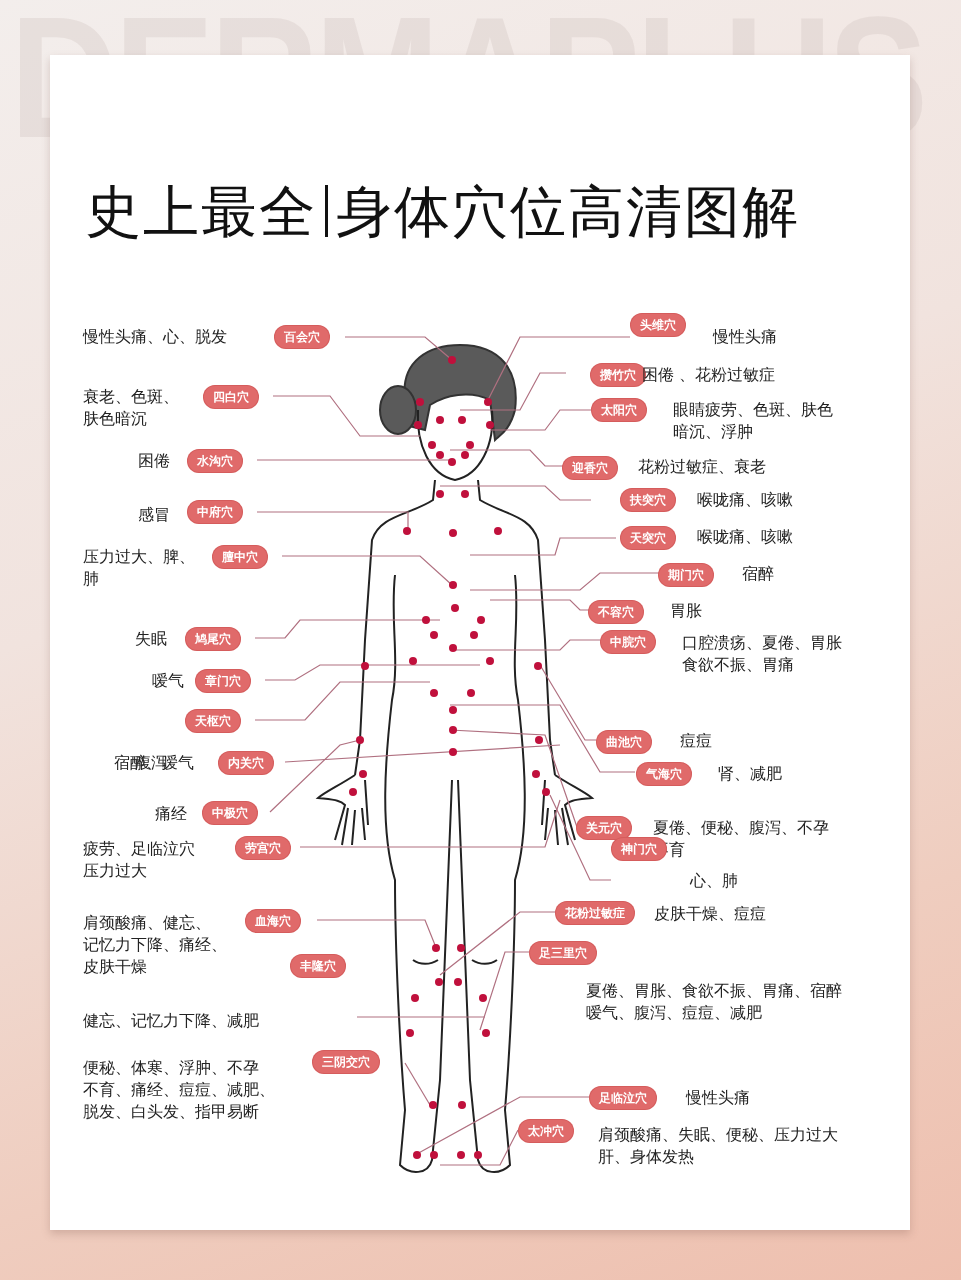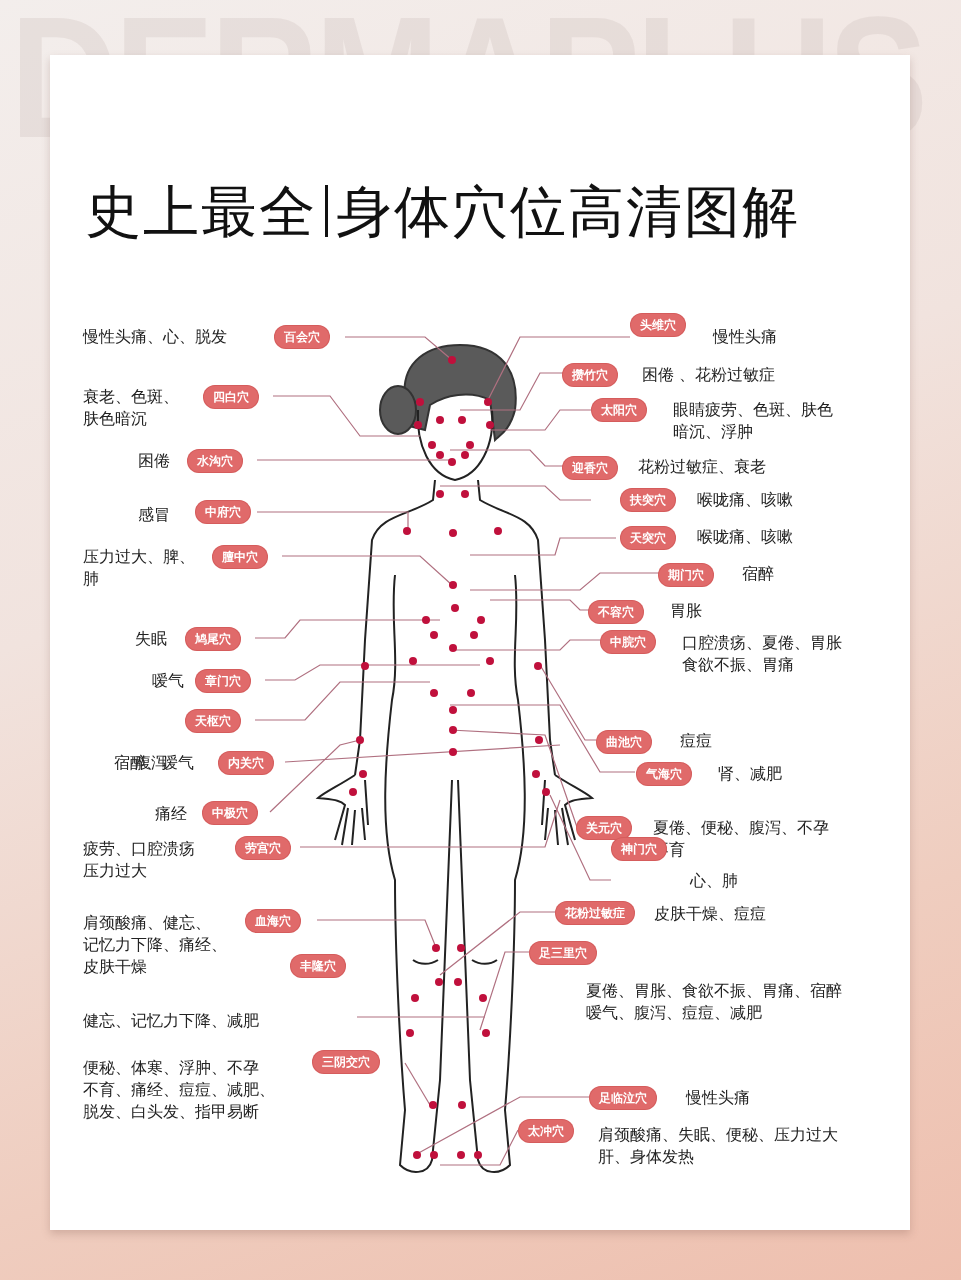--- a/index.html
+++ b/index.html
@@ -140,62 +140,62 @@
 <div class="pill" style="left:274px;top:325px">百会穴</div>
 
 <div class="desc" style="left:83px;top:386px">衰老、色斑、
 肤色暗沉</div>
 <div class="pill" style="left:203px;top:385px">四白穴</div>
 
 <div class="desc" style="left:138px;top:450px">困倦</div>
 <div class="pill" style="left:187px;top:449px">水沟穴</div>
 
 <div class="desc" style="left:138px;top:504px">感冒</div>
-<div class="pill" style="left:195px;top:500px">中府穴</div>
+<div class="pill" style="left:187px;top:500px">中府穴</div>
 
 <div class="desc" style="left:83px;top:546px">压力过大、脾、
 肺</div>
 <div class="pill" style="left:212px;top:545px">膻中穴</div>
 
 <div class="desc" style="left:135px;top:628px">失眠</div>
 <div class="pill" style="left:185px;top:627px">鸠尾穴</div>
 
 <div class="desc" style="left:152px;top:670px">嗳气</div>
 <div class="pill" style="left:195px;top:669px">章门穴</div>
 
 <div class="desc" style="left:135px;top:752px">腹泻</div>
 <div class="pill" style="left:185px;top:709px">天枢穴</div>
 
 <div class="desc" style="left:114px;top:752px">宿醉、嗳气</div>
 <div class="pill" style="left:218px;top:751px">内关穴</div>
 
 <div class="desc" style="left:155px;top:803px">痛经</div>
 <div class="pill" style="left:202px;top:801px">中极穴</div>
 
-<div class="desc" style="left:83px;top:838px">疲劳、口腔溃疡
+<div class="desc" style="left:83px;top:838px">疲劳、足临泣穴
 压力过大</div>
 <div class="pill" style="left:235px;top:836px">劳宫穴</div>
 
 <div class="desc" style="left:83px;top:912px">肩颈酸痛、健忘、
 记忆力下降、痛经、
 皮肤干燥</div>
 <div class="pill" style="left:245px;top:909px">血海穴</div>
 
 <div class="desc" style="left:83px;top:1010px">健忘、记忆力下降、减肥</div>
 <div class="pill" style="left:290px;top:954px">丰隆穴</div>
 
 <div class="desc" style="left:83px;top:1057px">便秘、体寒、浮肿、不孕
 不育、痛经、痘痘、减肥、
 脱发、白头发、指甲易断</div>
 <div class="pill" style="left:312px;top:1050px">三阴交穴</div>
 
 <div class="pill" style="left:630px;top:313px">头维穴</div>
 <div class="desc" style="left:713px;top:326px">慢性头痛</div>
 
-<div class="pill" style="left:562px;top:363px">攒竹穴</div>
+<div class="pill" style="left:590px;top:363px">攒竹穴</div>
 <div class="desc" style="left:642px;top:364px">困倦 、花粉过敏症</div>
 
 <div class="pill" style="left:591px;top:398px">太阳穴</div>
 <div class="desc" style="left:673px;top:399px">眼睛疲劳、色斑、肤色
 暗沉、浮肿</div>
 
 <div class="pill" style="left:562px;top:456px">迎香穴</div>
 <div class="desc" style="left:638px;top:456px">花粉过敏症、衰老</div>
 
 <div class="pill" style="left:620px;top:488px">扶突穴</div>

